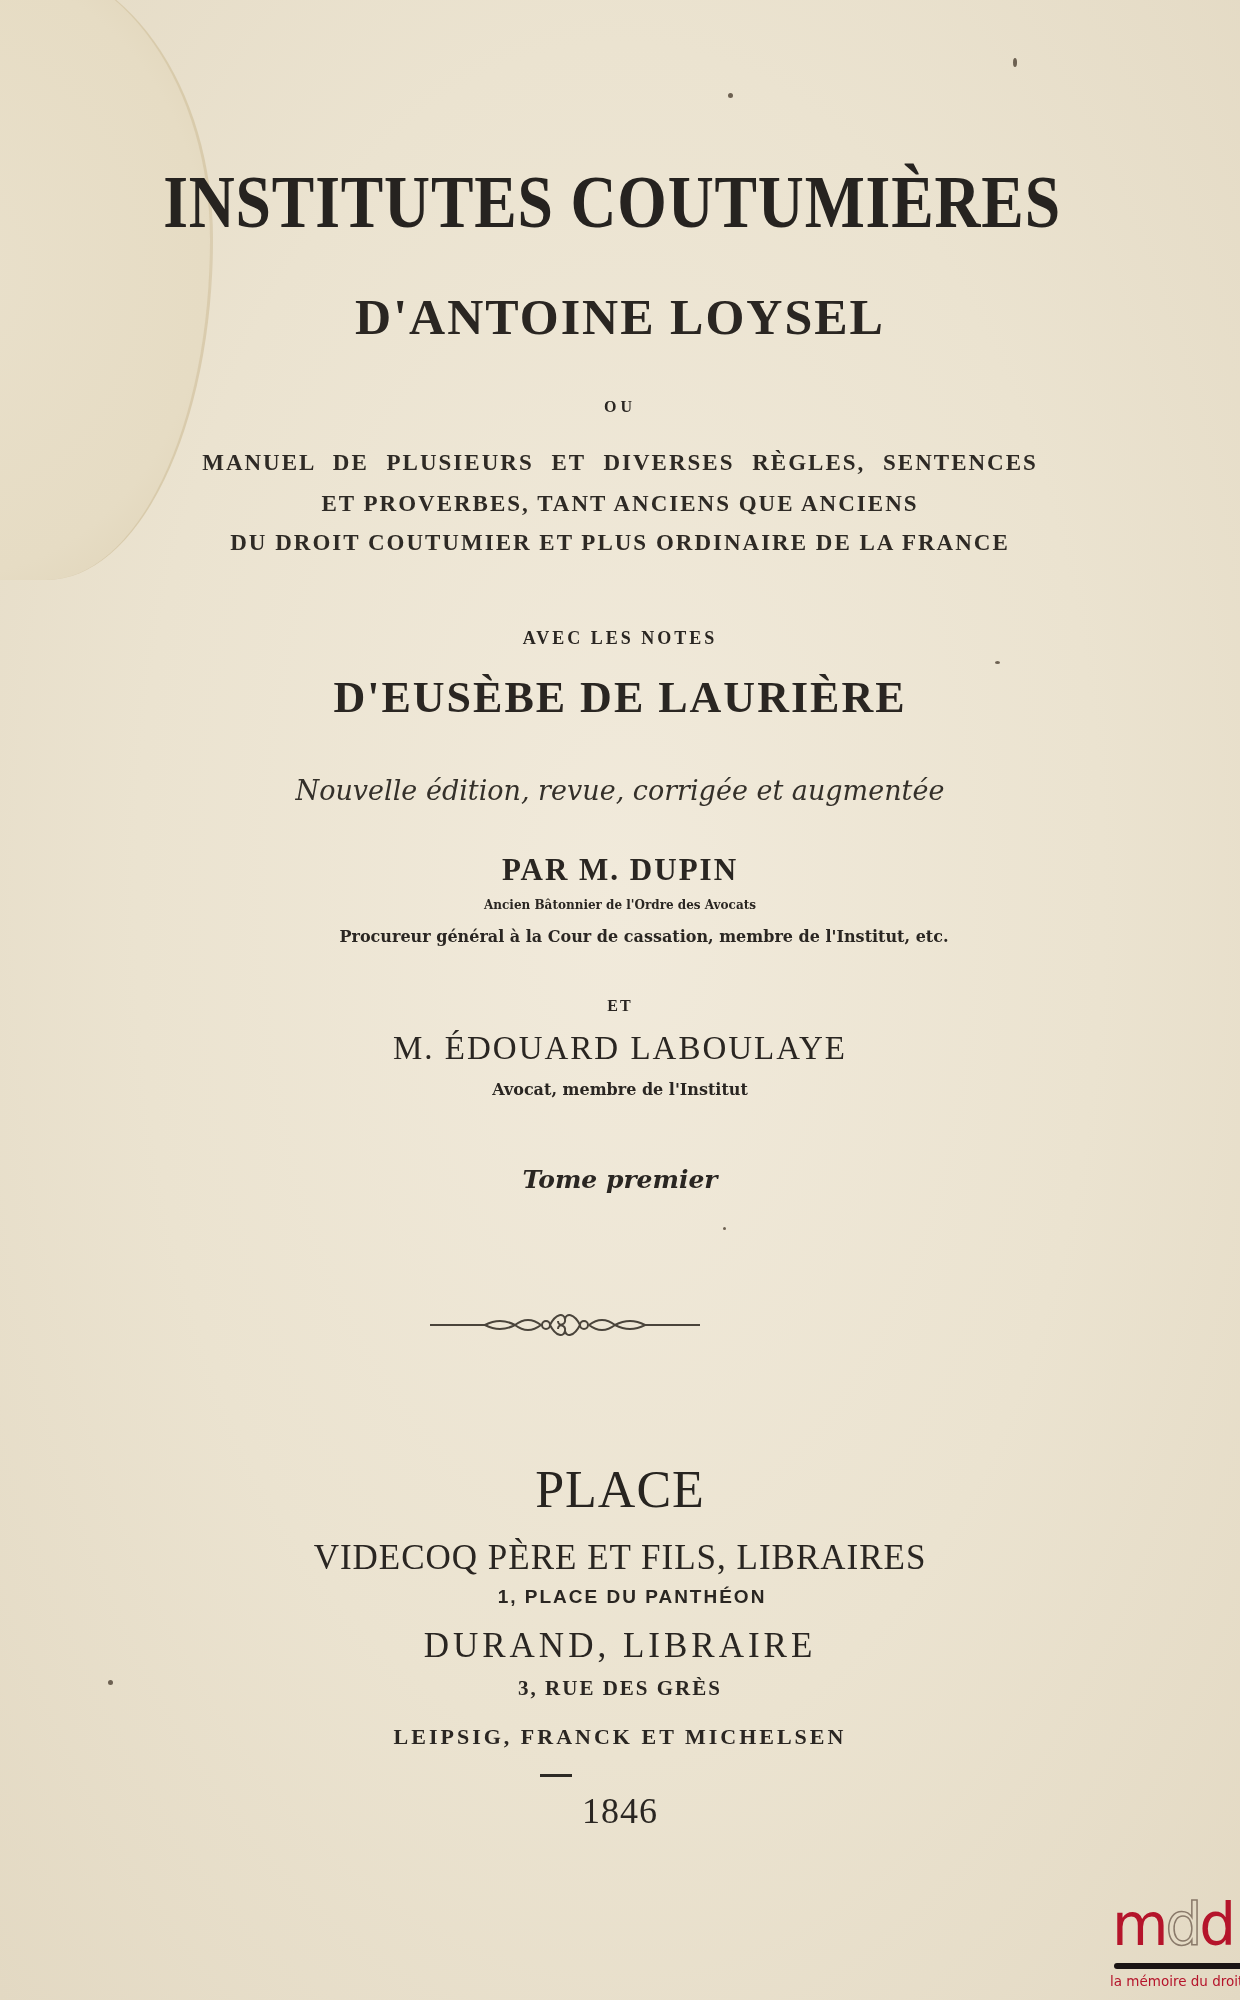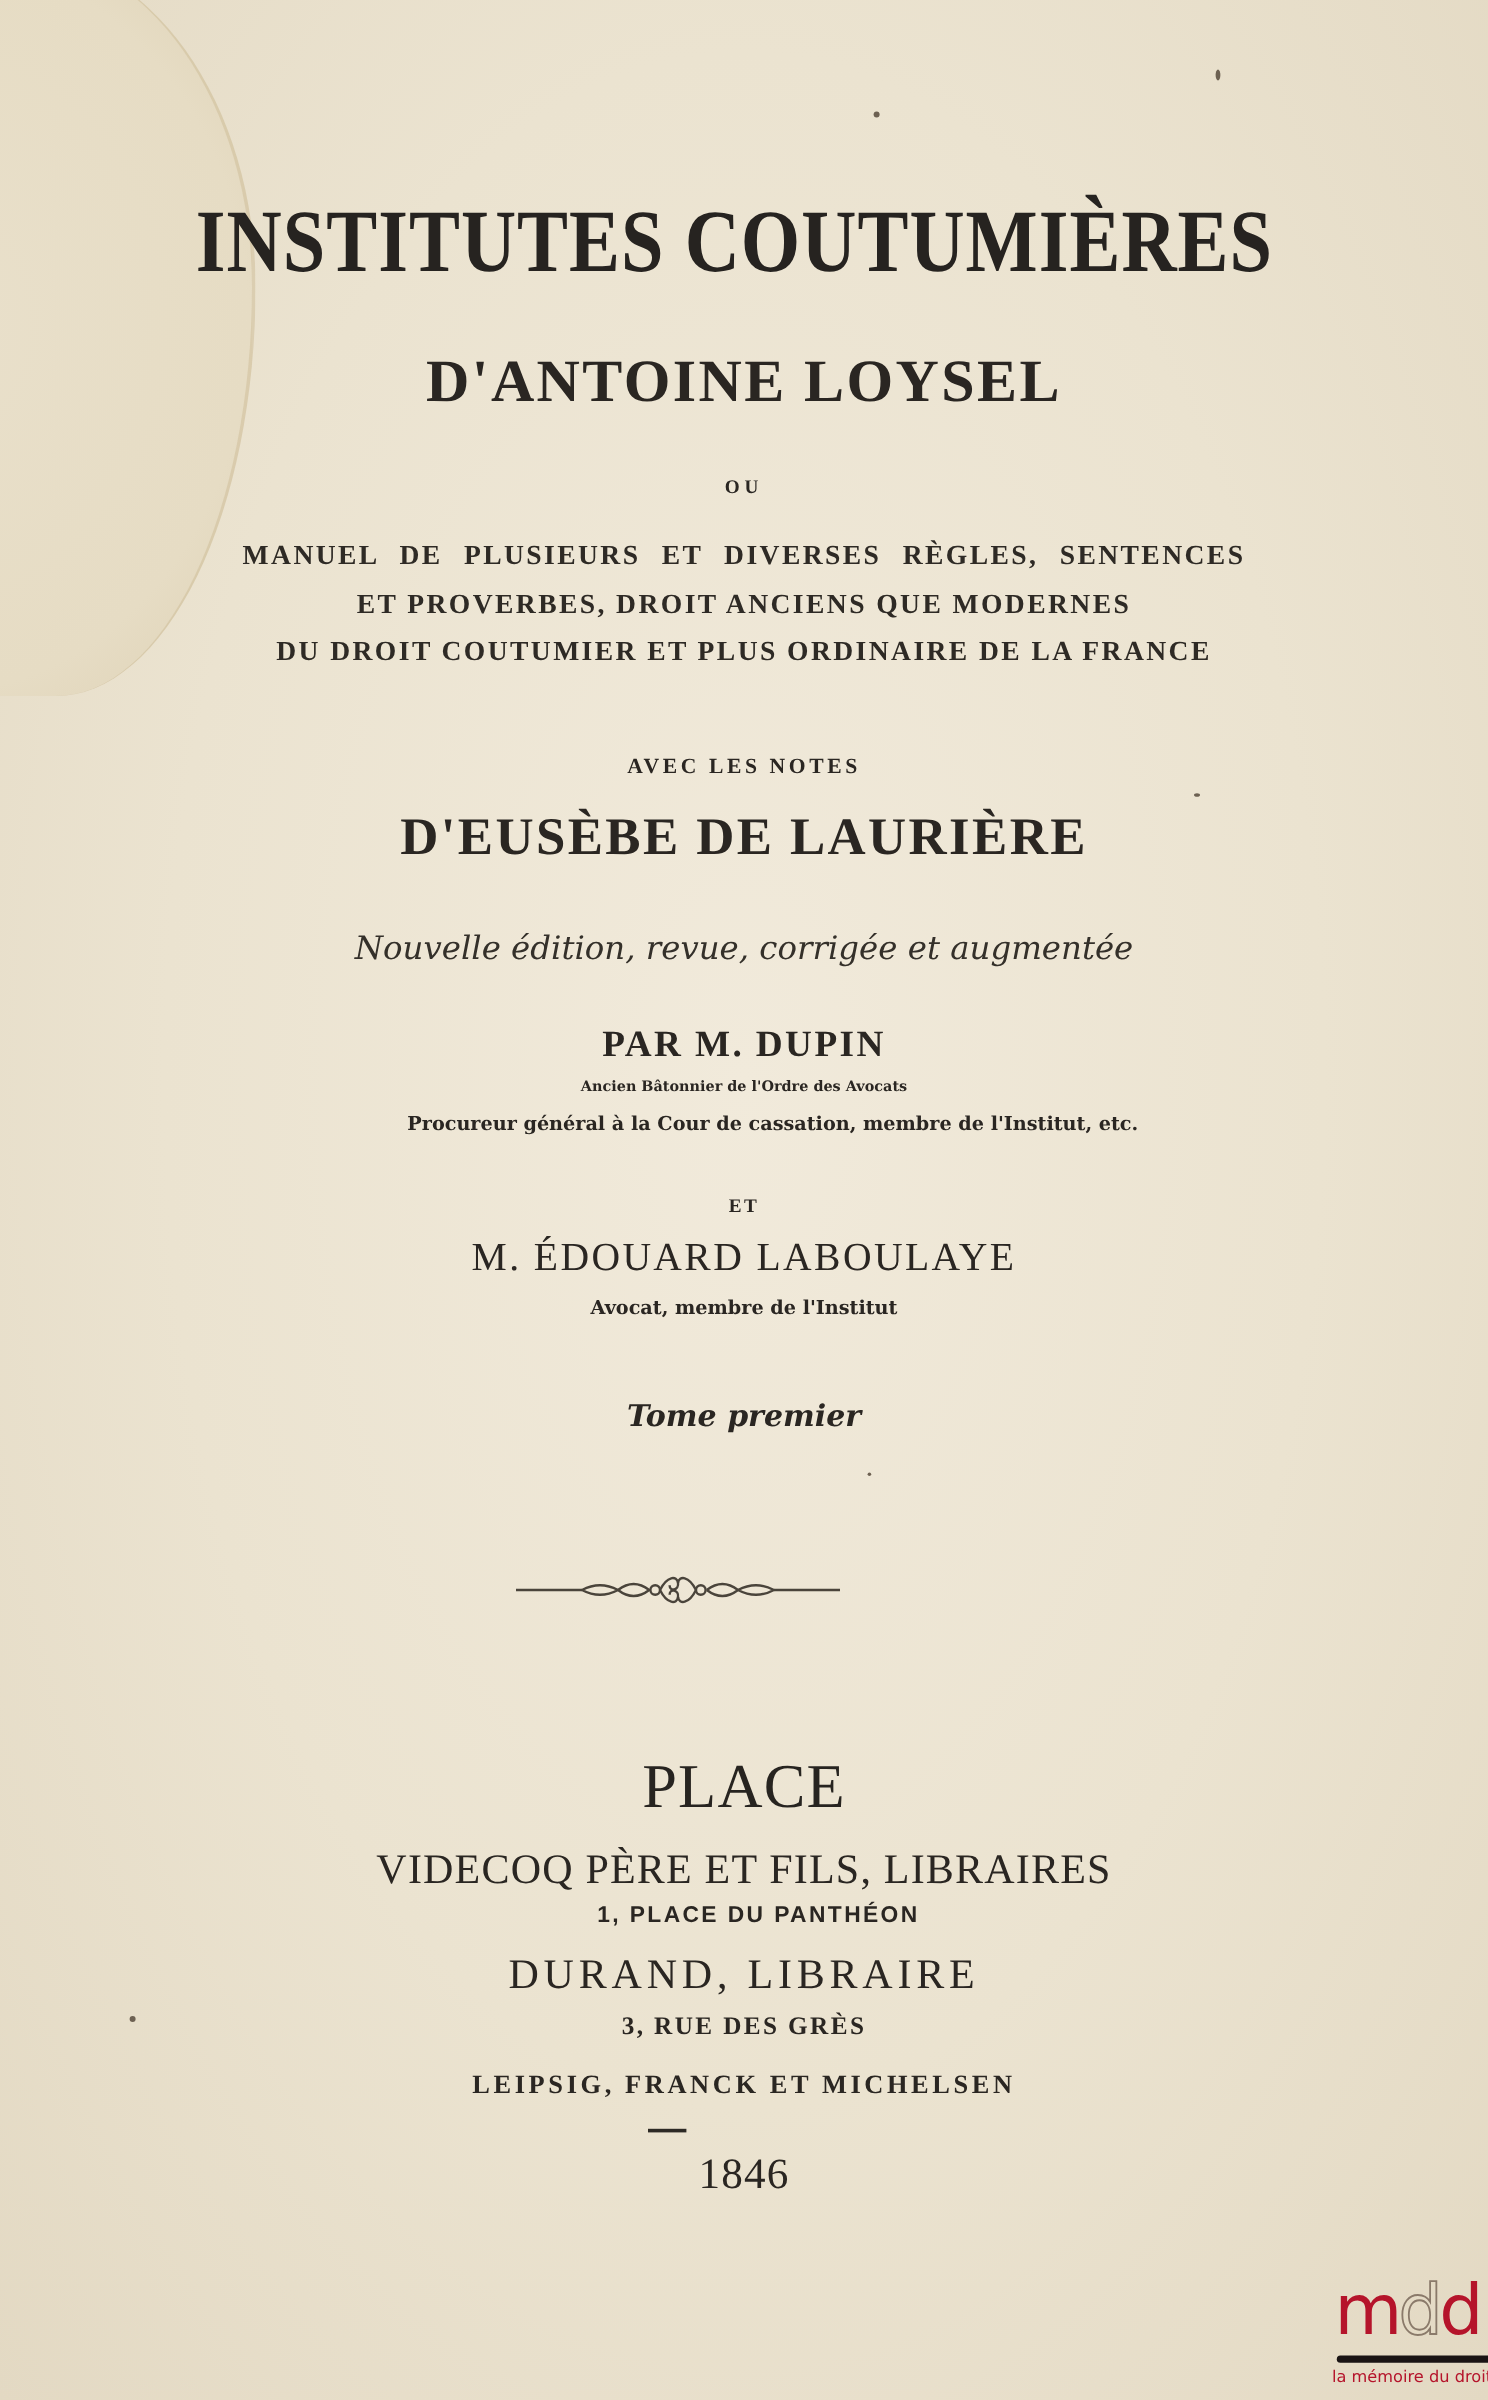--- a/index.html
+++ b/index.html
@@ -69,21 +69,21 @@
   <div class="speck" style="left:728px;top:93px;width:5px;height:5px"></div>
   <div class="speck" style="left:1013px;top:58px;width:4px;height:9px"></div>
   <div class="speck" style="left:995px;top:661px;width:5px;height:3px"></div>
   <div class="speck" style="left:108px;top:1680px;width:5px;height:5px"></div>
   <div class="speck" style="left:723px;top:1227px;width:3px;height:3px"></div>
 
   <div class="line title-main">INSTITUTES COUTUMIÈRES</div>
   <div class="line title-author">D'ANTOINE LOYSEL</div>
   <div class="line ou">OU</div>
   <div class="line sub sub1">MANUEL DE PLUSIEURS ET DIVERSES RÈGLES, SENTENCES</div>
-  <div class="line sub sub2">ET PROVERBES, DROIT ANCIENS QUE MODERNES</div>
+  <div class="line sub sub2">ET PROVERBES, TANT ANCIENS QUE ANCIENS</div>
   <div class="line sub sub3">DU DROIT COUTUMIER ET PLUS ORDINAIRE DE LA FRANCE</div>
   <div class="line avec">AVEC LES NOTES</div>
   <div class="line notes-author">D'EUSÈBE DE LAURIÈRE</div>
   <div class="line edition">Nouvelle édition, revue, corrigée et augmentée</div>
   <div class="line par1">PAR M. DUPIN</div>
   <div class="line cred1">Ancien Bâtonnier de l'Ordre des Avocats</div>
   <div class="line cred2">Procureur général à la Cour de cassation, membre de l'Institut, etc.</div>
   <div class="line et">ET</div>
   <div class="line par2">M. ÉDOUARD LABOULAYE</div>
   <div class="line cred3">Avocat, membre de l'Institut</div>

